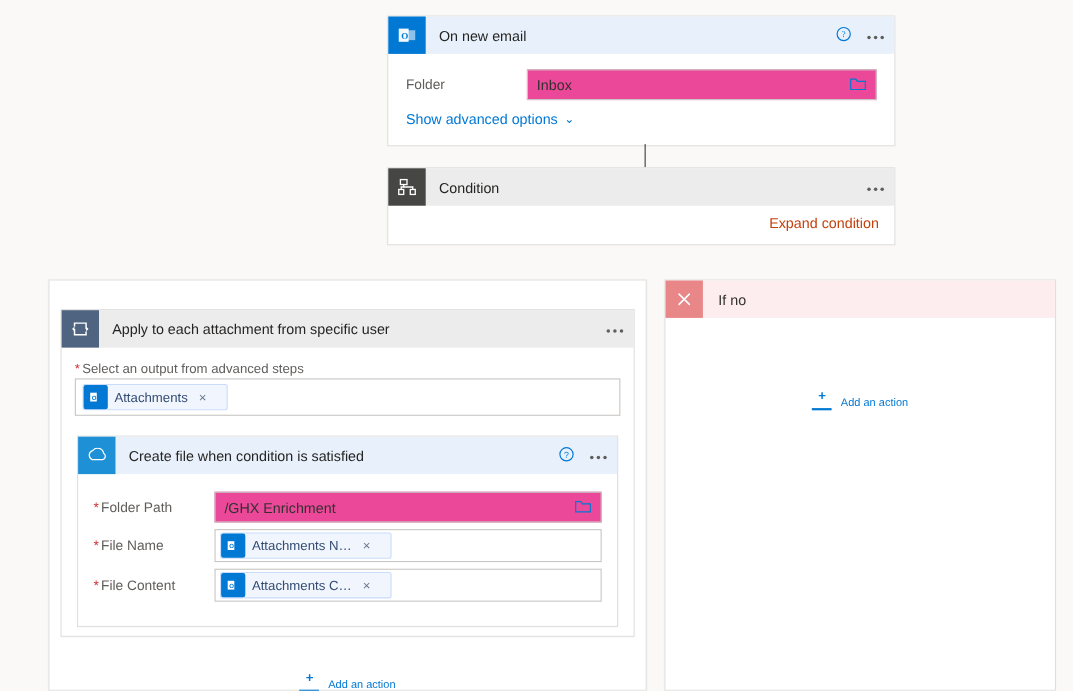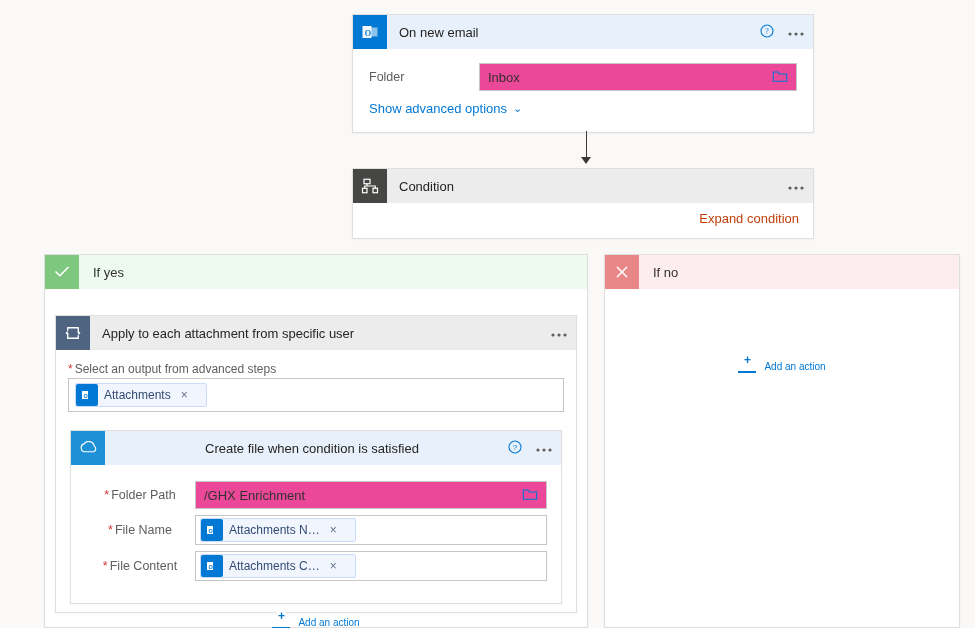--- a/index.html
+++ b/index.html
@@ -124,27 +124,27 @@
   }
   .add-action .glyph::after{
     content:"+"; position:absolute; left:50%; top:-6px; transform:translateX(-50%);
     font-weight:600; color:#0078d4; font-size:12px;
     background:#fff; padding:0 1px;
   }
 
   
   .trigger   { position:absolute; left:352px; top:14px;  width:462px; }
   .arrow1    { position:absolute; left:581px; top:131px; }
-  .condition { position:absolute; left:352px; top:168px; width:462px; }
+  .condition { position:absolute; left:352px; top:152px; width:462px; }
   .yes-panel { position:absolute; left:44px;  top:254px; width:544px; height:374px; }
   .no-panel  { position:absolute; left:604px; top:254px; width:356px; height:374px; }
 
   .inner-card { margin: 26px 10px 12px; }
   .inner-body { padding: 8px 12px; }
-  .nested-card { margin: 18px 2px 0; text-align: center; }
+  .nested-card { margin: 18px 2px 0; }
   .nested-body { padding: 10px 14px 16px; }
 
   .right-align { display:flex; justify-content:flex-end; padding: 8px 14px 12px; }
 
   .ellipsis-svg { width: 18px; height: 6px; }
   .ellipsis-dot { fill: #605e5c; }
 
   .folder-svg { width:16px; height:14px; }
 
   .input-token-wrap {
@@ -231,28 +231,20 @@
             </svg>
         </span>
       </div>
     </div>
     <div class="right-align">
       <span class="expand-link">Expand condition</span>
     </div>
   </div>
 
   <div class="card yes-panel">
-    <div class="branch-header yes-hdr">
-      <div class="tile-yes">
-        <svg width="18" height="18" viewBox="0 0 24 24">
-            <path d="M4 12l5 5L20 6" fill="none" stroke="#fff" stroke-width="2.2" stroke-linecap="round" stroke-linejoin="round"></path>
-          </svg>
-      </div>
-      <div class="branch-title">If yes</div>
-    </div>
 
     <div class="card inner-card">
       <div class="card-header hdr-grey">
         <div class="icon-tile tile-control">
           <svg width="18" height="18" viewBox="0 0 24 24">
               <path d="M5 9V5h14v7M19 15v4H5v-7" fill="none" stroke="#fff" stroke-width="1.8"></path>
               <path d="M2 12l3-3v6zM22 12l-3 3v-6z" fill="#fff"></path>
             </svg>
         </div>
         <div class="hdr-title">Apply to each attachment from specific user</div>

